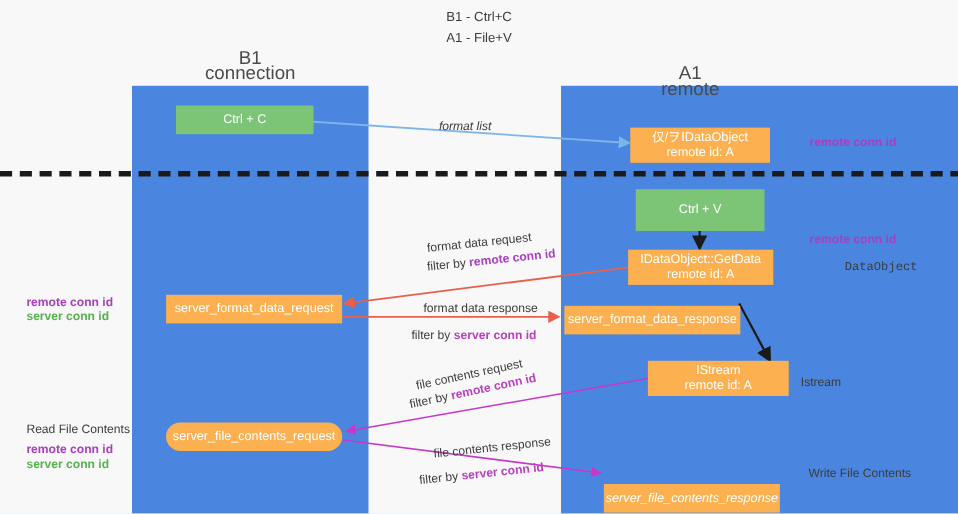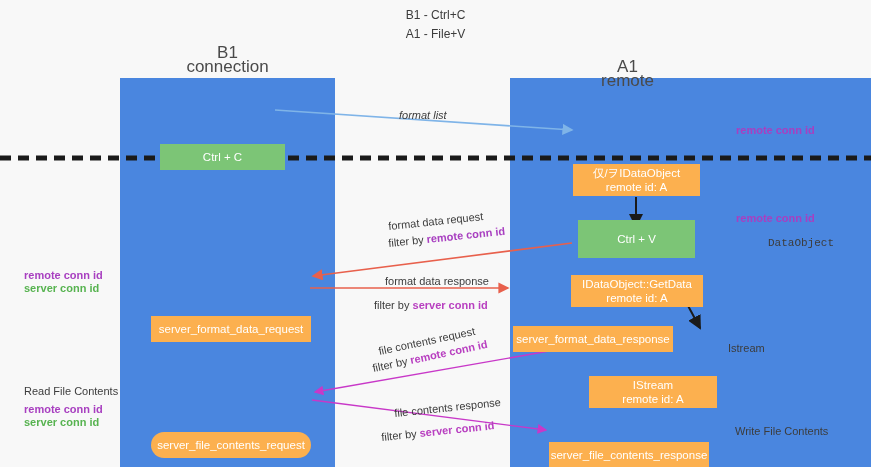--- a/index.html
+++ b/index.html
@@ -50,21 +50,20 @@
     box-sizing: border-box;
     display: flex;
     flex-direction: column;
     align-items: center;
     justify-content: center;
     color: #ffffff;
     font-size: 11.5px;
     line-height: 14px;
     text-align: center;
     padding: 2px 4px;
-    margin-top: 48px;
   }
   .node.green { background: #7cc576; }
   .node.orange { background: #fcb04f; }
 
   
   .label {
     position: absolute;
     font-size: 11px;
     color: #3c3c3c;
     line-height: 14px;
@@ -173,21 +172,21 @@
 
   <div class="node orange" style="left:589px; top:328px; width:128px; height:32px;">
     <span>IStream</span>
     <span>remote id: A</span>
   </div>
 
   <div class="node orange" style="left:151px; top:384px; width:160px; height:26px;border-radius:13px;">
     <span>server_file_contents_request</span>
   </div>
 
-  <div class="node orange" style="left:549px; top:394px; width:160px; height:26px;">
+  <div class="node orange" style="left:549px; top:440px; width:160px; height:26px;font-style:italic;">
     <span>server_file_contents_response</span>
   </div>
 
   <div class="label" style="left:399px; top:108px;font-style:italic;">format list</div>
 
   <div class="label rot-neg6" style="left:389px; top:219px;">format data request</div>
   <div class="label rot-neg6" style="left:389px; top:236px;">
     <span>filter by </span><span class="hl-purple">remote conn id</span>
   </div>
 

